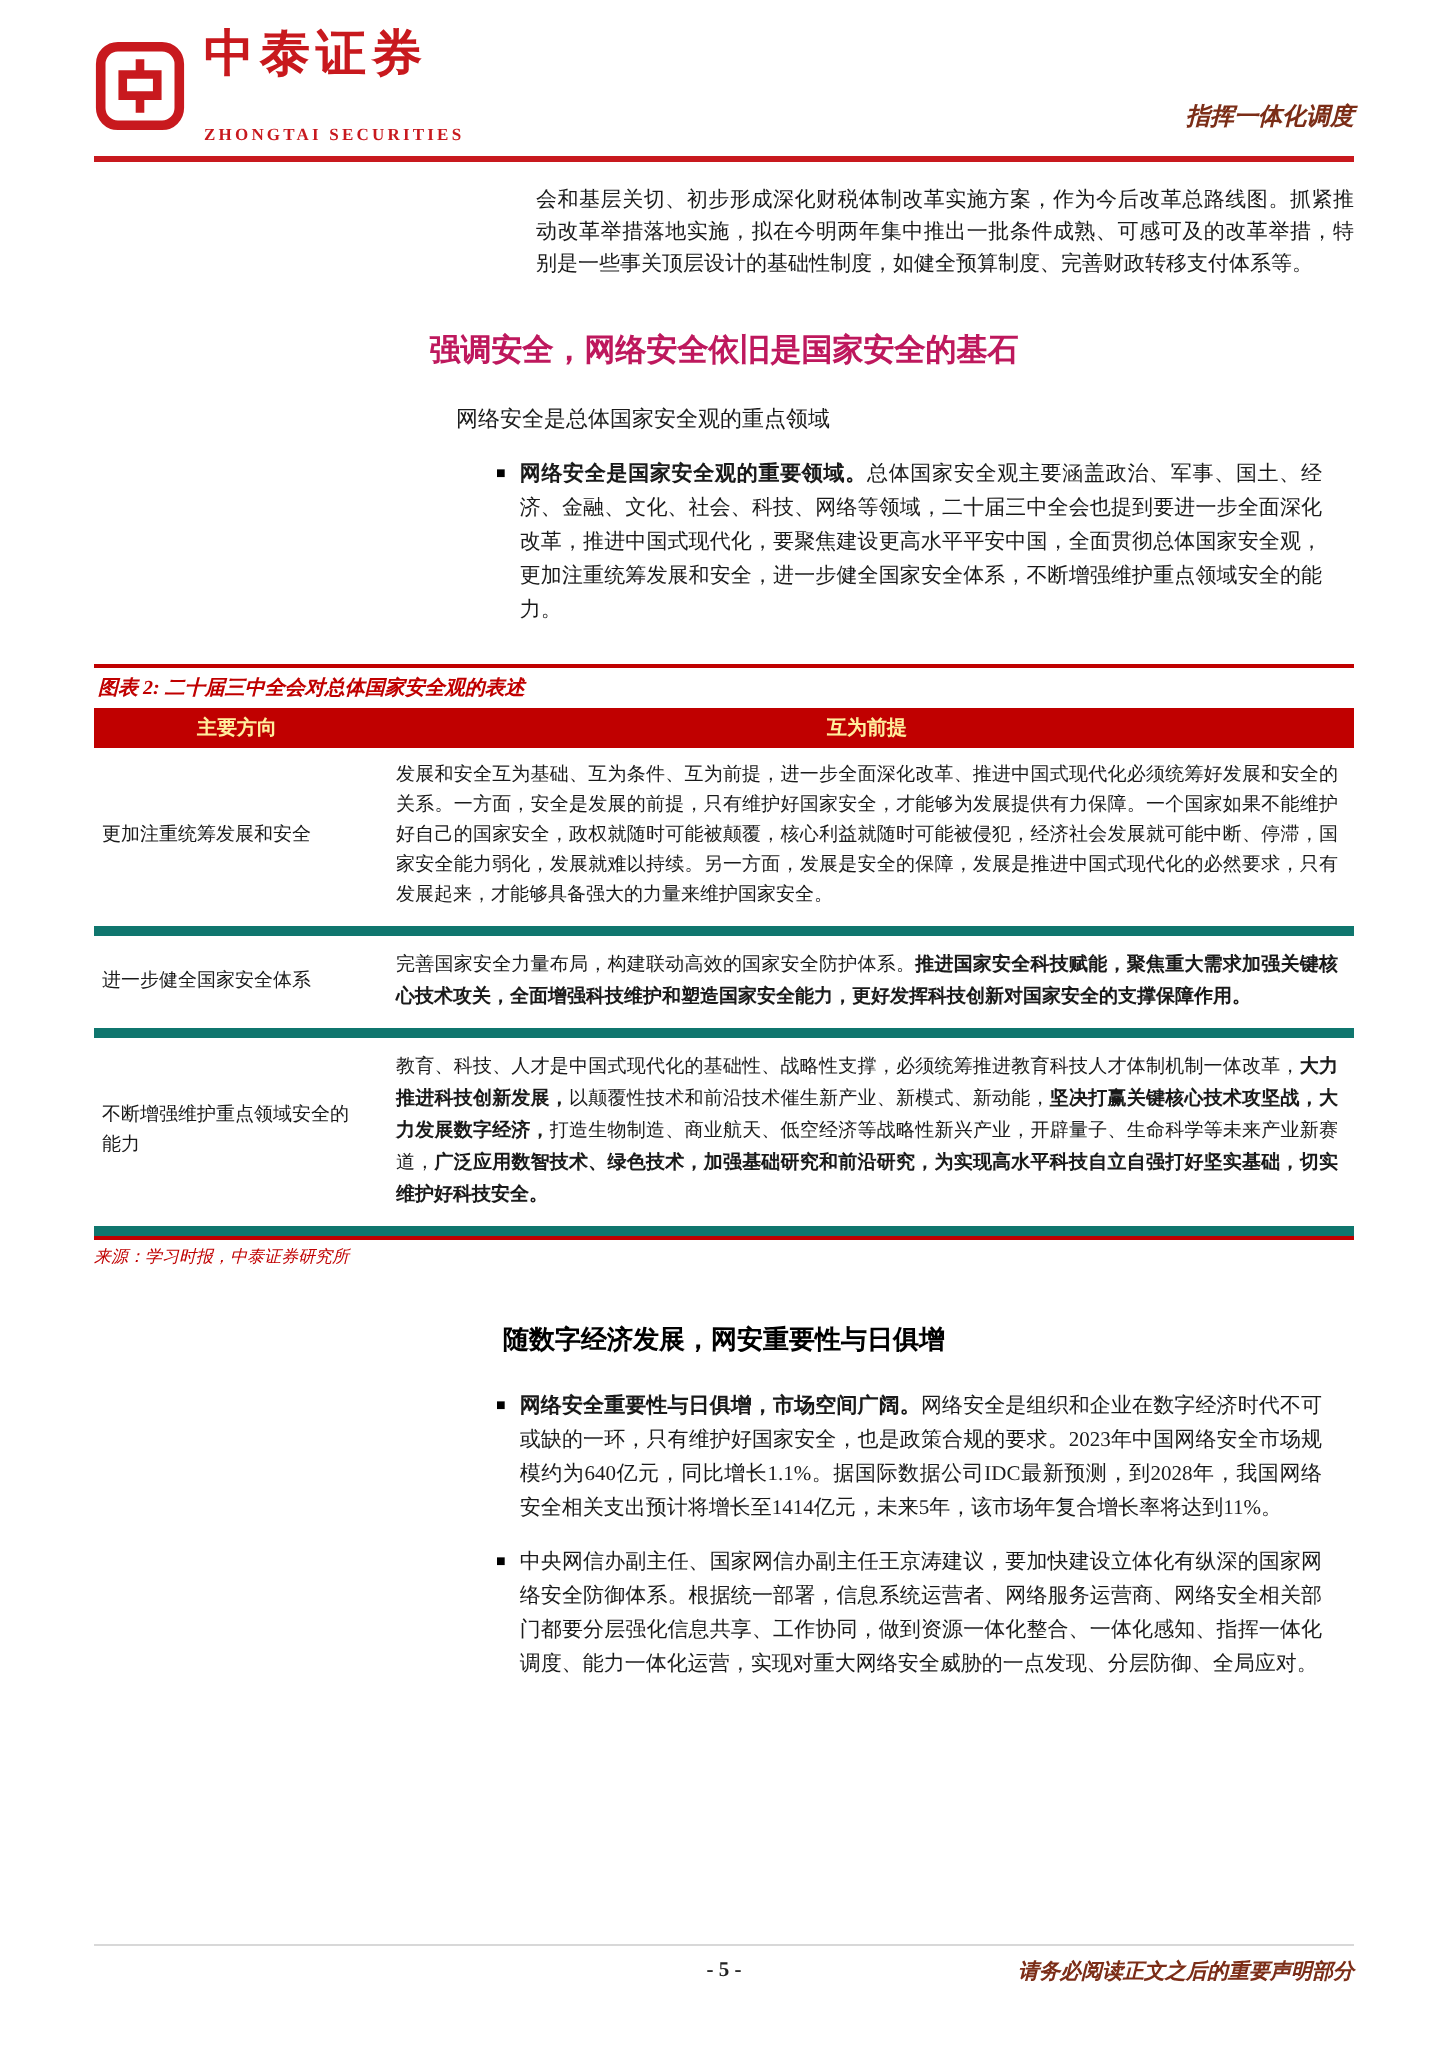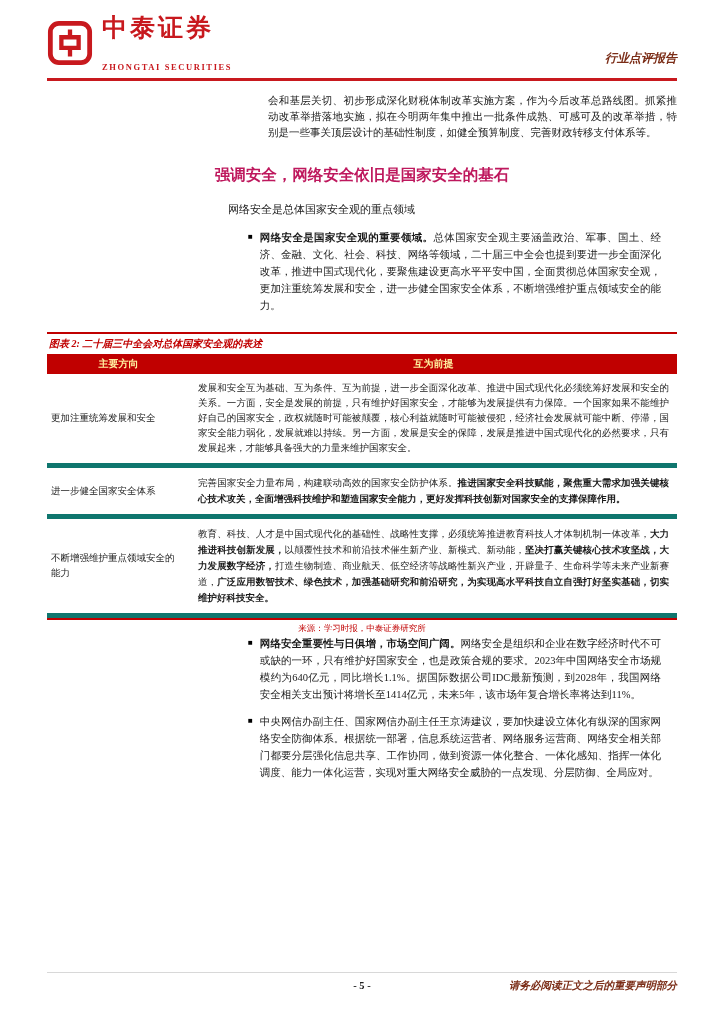--- a/index.html
+++ b/index.html
@@ -39,22 +39,22 @@
     font-size:10px; padding:3px 2px 3px 2px; }
   .fig-table { width:100%; border-collapse:collapse; table-layout:fixed; }
   .fig-table th { background:#c00000; color:#ffef9e; font-size:10px; font-weight:bold;
     padding:3px 6px; text-align:center; font-family:"Liberation Sans", sans-serif; }
   .fig-table th.col-dir { width:143px;font-family:Liberation Serif, serif; }
   .fig-table td { font-size:9.5px; line-height:1.58; padding:7px 8px 7px 2px;
     vertical-align:middle; border-bottom:5px solid #0f766e;margin-top:35px; }
   .fig-table td.content-cell { text-align:justify; padding-left:8px; }
   .fig-table td.dir-cell { text-align:left; padding-left:4px; }
   .fig-table td b { font-family:"Liberation Sans", sans-serif; }
-  .fig-source { border-top:2px solid #c00000; color:#c00000; 
-    font-size:8.5px; padding-top:3px;text-align:center; }
+  .fig-source { border-top:2px solid #c00000; color:#c00000; font-style:italic;
+    font-size:8.5px; padding-top:3px; }
 
   
   .sec2-title { text-align:center; color:#000; font-size:13px; font-weight:bold;
     margin:26px 0 16px 0; font-family:"Liberation Sans", sans-serif; }
 
   
   .footer { position:absolute; left:47px; right:47px; bottom:26px;
     border-top:1px solid #d8d8d8; padding-top:7px; height:26px; }
   .page-num { position:absolute; left:50%; transform:translateX(-50%); top:7px;
     font-size:10.5px; font-weight:bold; color:#222; }
@@ -70,21 +70,21 @@
     <div class="brand">
       <svg class="logo" viewBox="0 0 48 48" aria-hidden="true">
         <rect x="3.5" y="3.5" width="41" height="41" rx="9" fill="none" stroke="#c8191e" stroke-width="5"></rect>
         <path d="M24 10 v8 M15 18 h18 v11 h-18 z M24 29 v9" fill="none" stroke="#c8191e" stroke-width="4.5"></path>
       </svg>
       <div class="brand-text">
         <div class="brand-cn">中泰证券</div>
         <div class="brand-en">ZHONGTAI SECURITIES</div>
       </div>
     </div>
-    <div class="report-type">行业点评报告</div>
+    <div class="report-type">指挥一体化调度</div>
   </header>
   <div class="header-rule"></div>
 
   <p class="cont-para">会和基层关切、初步形成深化财税体制改革实施方案，作为今后改革总路线图。抓紧推动改革举措落地实施，拟在今明两年集中推出一批条件成熟、可感可及的改革举措，特别是一些事关顶层设计的基础性制度，如健全预算制度、完善财政转移支付体系等。</p>
 
   <h1 class="sec1-title">强调安全，网络安全依旧是国家安全的基石</h1>
   <h2 class="sec1-subtitle">网络安全是总体国家安全观的重点领域</h2>
 
   <div class="bullet">
     <span class="bullet-marker">■</span>
@@ -111,20 +111,21 @@
           </tr>
           <tr>
             <td class="dir-cell">不断增强维护重点领域安全的能力</td>
             <td class="content-cell"><span>教育、科技、人才是中国式现代化的基础性、战略性支撑，必须统筹推进教育科技人才体制机制一体改革，</span><b>大力推进科技创新发展，</b><span>以颠覆性技术和前沿技术催生新产业、新模式、新动能，</span><b>坚决打赢关键核心技术攻坚战，大力发展数字经济，</b><span>打造生物制造、商业航天、低空经济等战略性新兴产业，开辟量子、生命科学等未来产业新赛道，</span><b>广泛应用数智技术、绿色技术，加强基础研究和前沿研究，为实现高水平科技自立自强打好坚实基础，切实维护好科技安全。</b></td>
           </tr>
         </tbody>
     </table>
     <div class="fig-source">来源：学习时报，中泰证券研究所</div>
   </figure>
 
+  <h1 class="sec2-title">随数字经济发展，网安重要性与日俱增</h1>
 
   <div id="sec2-bullets">
       <div class="bullet">
         <span class="bullet-marker">■</span>
         <span class="bullet-body"><b>网络安全重要性与日俱增，市场空间广阔。</b><span>网络安全是组织和企业在数字经济时代不可或缺的一环，只有维护好国家安全，也是政策合规的要求。2023年中国网络安全市场规模约为640亿元，同比增长1.1%。据国际数据公司IDC最新预测，到2028年，我国网络安全相关支出预计将增长至1414亿元，未来5年，该市场年复合增长率将达到11%。</span></span>
       </div>
       <div class="bullet">
         <span class="bullet-marker">■</span>
         <span class="bullet-body"><span>中央网信办副主任、国家网信办副主任王京涛建议，要加快建设立体化有纵深的国家网络安全防御体系。根据统一部署，信息系统运营者、网络服务运营商、网络安全相关部门都要分层强化信息共享、工作协同，做到资源一体化整合、一体化感知、指挥一体化调度、能力一体化运营，实现对重大网络安全威胁的一点发现、分层防御、全局应对。</span></span>
       </div>

